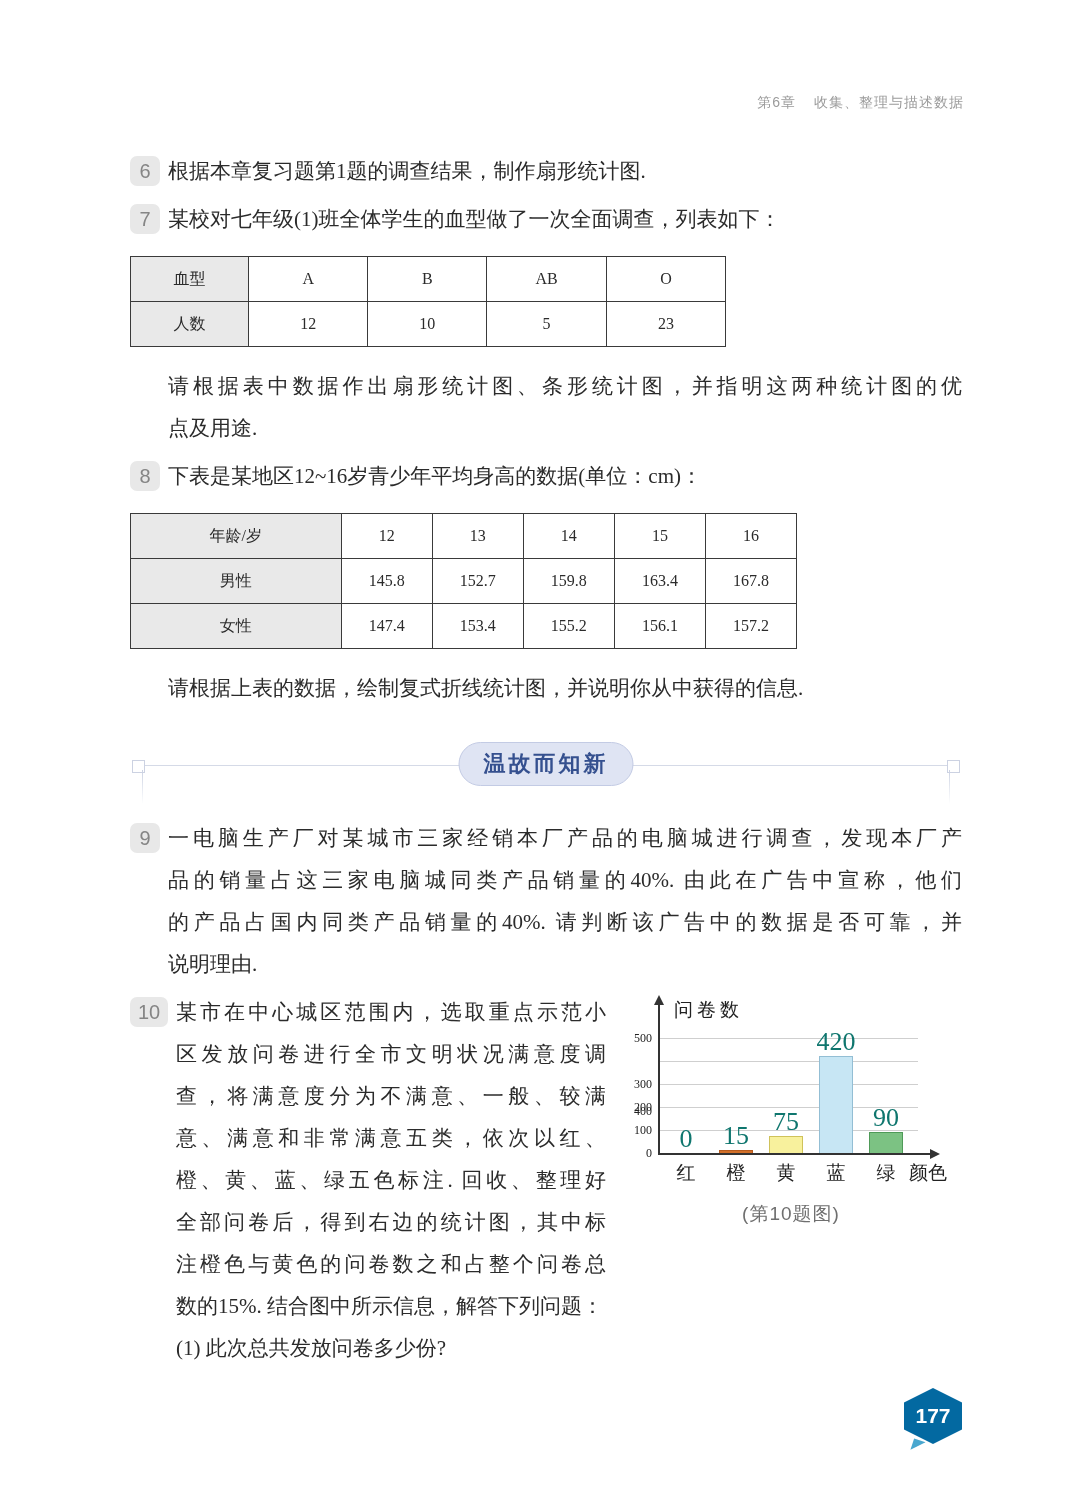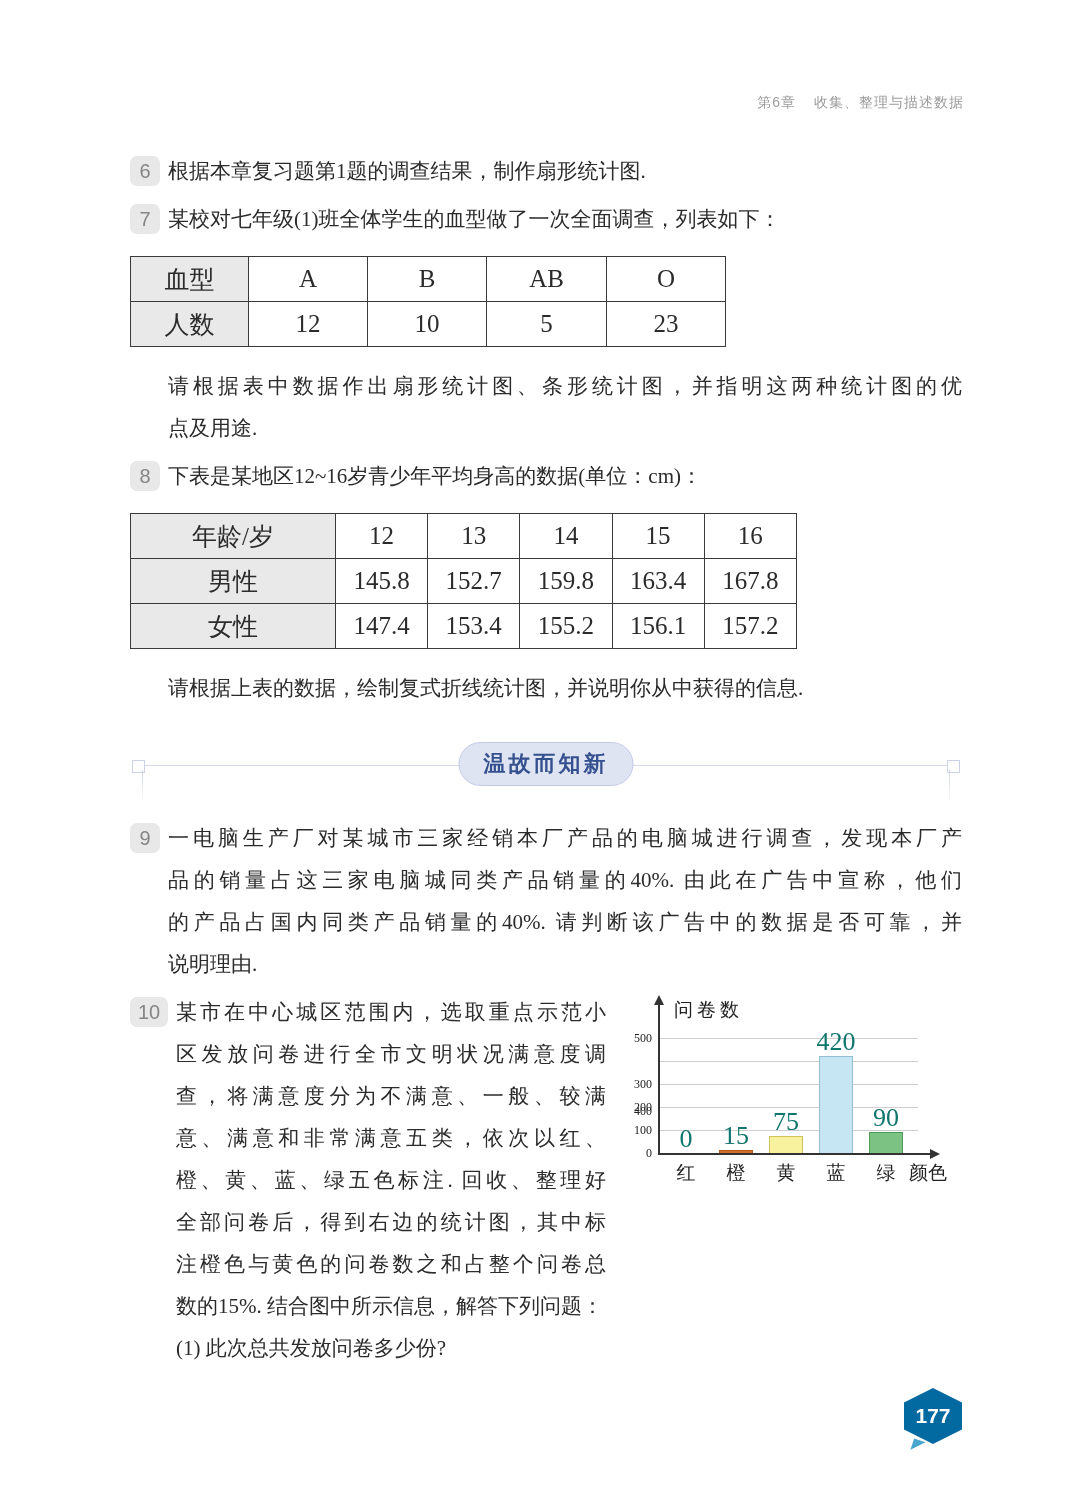--- a/index.html
+++ b/index.html
@@ -17,21 +17,21 @@
          text-align:center;}
   .badge.wide{width:38px;}
   .pbody{flex:1 1 auto;min-width:0;}
   .line{line-height:42px;font-size:21px;}
   .jline{text-align:justify;text-align-last:justify;}
   .para{margin-left:38px;margin-bottom:6px;}
   
   .tblwrap{margin:16px auto 18px auto;}
   table{border-collapse:collapse;}
   td{border:1.5px solid #3a3a3a;text-align:center;vertical-align:middle;height:44px;
-     font-size:25px;padding:0 4px;}
+     font-size:16px;padding:0 4px;}
   td.hd{background:#e9e9e9;}
   .t1{width:596px;} .t1 td{width:119px;} .t1 td.hd{width:118px;}
   .t2{width:667px;} .t2 td{width:88px;} .t2 td.hd{width:225px;}
   
   .divider{position:relative;height:64px;margin:30px 0 14px 0;}
   .div-line{position:absolute;left:12px;right:12px;top:26px;border-top:1px solid #d5dae7;}
   .corner{position:absolute;top:21px;width:11px;height:11px;border:1px solid #ccd2e2;background:#fff;}
   .corner:after{content:"";position:absolute;width:1px;height:34px;top:9px;
                 background:linear-gradient(#ccd2e2,rgba(204,210,226,0));}
   .corner.left{left:2px;} .corner.left:after{left:9px;}
@@ -206,20 +206,21 @@
               <div class="bval" style="left: 136px; top: 115px; width: 60px;">75</div>
               <div class="xcat" style="left: 146px; top: 166px; width: 40px;">黄</div>
               <div class="bar" style="left: 199px; top: 61px; width: 34px; height: 97px; background: rgb(199, 230, 244); border-top: 1px solid rgb(147, 190, 212); border-right: 1px solid rgb(147, 190, 212); border-left: 1px solid rgb(147, 190, 212); border-image: initial; border-bottom: none;"></div>
               <div class="bval" style="left: 186px; top: 35px; width: 60px;">420</div>
               <div class="xcat" style="left: 196px; top: 166px; width: 40px;">蓝</div>
               <div class="bar" style="left: 249px; top: 137px; width: 34px; height: 21px; background: rgb(124, 194, 131); border-top: 1px solid rgb(79, 154, 88); border-right: 1px solid rgb(79, 154, 88); border-left: 1px solid rgb(79, 154, 88); border-image: initial; border-bottom: none;"></div>
               <div class="bval" style="left: 236px; top: 111px; width: 60px;">90</div>
               <div class="xcat" style="left: 246px; top: 166px; width: 40px;">绿</div>
               <div class="xlab" style="left: 278px; top: 166px; width: 60px;">颜色</div>
             </div>
+          <div class="caption">(第10题图)</div>
         </div>
         <div class="line jline">某市在中心城区范围内，选取重点示范小</div>
         <div class="line jline">区发放问卷进行全市文明状况满意度调</div>
         <div class="line jline">查，将满意度分为不满意、一般、较满</div>
         <div class="line jline">意、满意和非常满意五类，依次以红、</div>
         <div class="line jline">橙、黄、蓝、绿五色标注. 回收、整理好</div>
         <div class="line jline">全部问卷后，得到右边的统计图，其中标</div>
         <div class="line jline">注橙色与黄色的问卷数之和占整个问卷总</div>
         <div class="line">数的15%. 结合图中所示信息，解答下列问题：</div>
         <div class="line">(1) 此次总共发放问卷多少份?</div>

